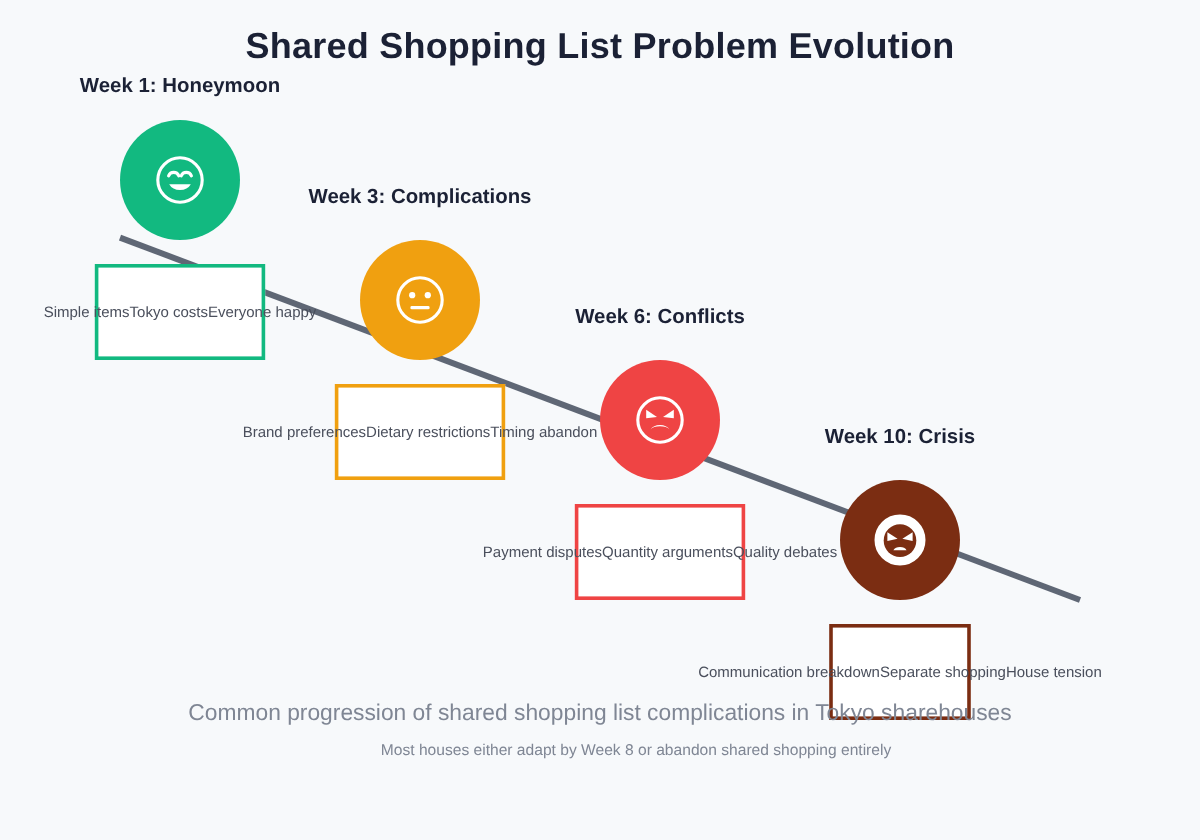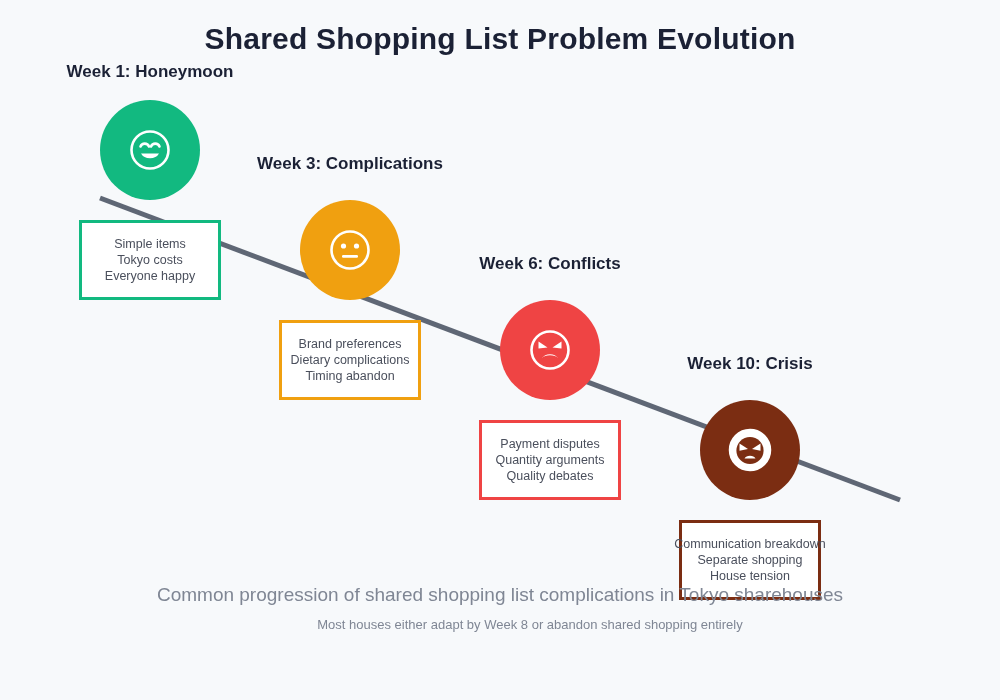--- a/index.html
+++ b/index.html
@@ -61,21 +61,20 @@
   .bubble svg {
     display: block;
   }
   .detail-box {
     position: absolute;
     background: #ffffff;
     border-style: solid;
     border-width: 3px;
     box-sizing: border-box;
     display: flex;
-    flex-direction: column;
     align-items: center;
     justify-content: center;
     transform: translateX(-50%);
   }
   .detail-line {
     font-size: 12.5px;
     color: #4a4f5c;
     line-height: 16px;
     white-space: nowrap;
   }
@@ -134,21 +133,21 @@
             <svg width="44" height="44" viewBox="0 0 44 44">
               <circle cx="22" cy="22" r="18.5" stroke="#ffffff" fill="none" stroke-width="2.6" stroke-linecap="round"></circle>
               <circle cx="15.5" cy="18" r="2.6" fill="#ffffff"></circle>
               <circle cx="28.5" cy="18" r="2.6" fill="#ffffff"></circle>
               <rect x="14" y="27" width="16" height="2.8" rx="1.2" fill="#ffffff"></rect>
             </svg>
           </span>
         </div>
         <div class="detail-box" style="left: 350px; top: 320px; width: 142px; height: 80px; border-color: rgb(240, 160, 16);">
           <div class="detail-line">Brand preferences</div>
-          <div class="detail-line">Dietary complications</div>
+          <div class="detail-line">Dietary restrictions</div>
           <div class="detail-line">Timing abandon</div>
         </div>
       </div>
       <div class="stage">
         <div class="stage-label" style="left: 550px; top: 254px;">Week 6: Conflicts</div>
         <div class="bubble" style="left: 550px; top: 300px; width: 100px; height: 100px; background: rgb(239, 68, 68);">
           <span>
             <svg width="44" height="44" viewBox="0 0 44 44">
               <circle cx="22" cy="22" r="18.5" stroke="#ffffff" fill="none" stroke-width="2.6" stroke-linecap="round"></circle>
               <path d="M10.5 13.5 L19.5 19.5 L10.5 20.5 Z" fill="#ffffff"></path>
@@ -176,21 +175,21 @@
               <g>
                 <circle cx="23" cy="23.5" r="13.6" fill="#7b2d12"></circle>
                 <path d="M12.5 16.5 L21 22 L12.5 23.8 Z" fill="#ffffff"></path>
                 <path d="M33.5 16.5 L25 22 L33.5 23.8 Z" fill="#ffffff"></path>
                 <path d="M17.5 31.5 A6 4.5 0 0 1 28.5 31.5 Z" fill="#ffffff"></path>
               </g>
               <circle cx="23" cy="23" r="19" fill="none" stroke="#ffffff" stroke-width="4.5"></circle>
             </svg>
           </span>
         </div>
-        <div class="detail-box" style="left: 750px; top: 520px; width: 142px; height: 80px; border-color: rgb(123, 45, 18);">
+        <div class="detail-box" style="left: 750px; top: 520px; width: 118px; height: 80px; border-color: rgb(123, 45, 18);">
           <div class="detail-line">Communication breakdown</div>
           <div class="detail-line">Separate shopping</div>
           <div class="detail-line">House tension</div>
         </div>
       </div>
     </div>
 
   <div class="footnote footnote-primary">Common progression of shared shopping list complications in Tokyo sharehouses</div>
   <div class="footnote footnote-secondary">Most houses either adapt by Week 8 or abandon shared shopping entirely</div>
 

